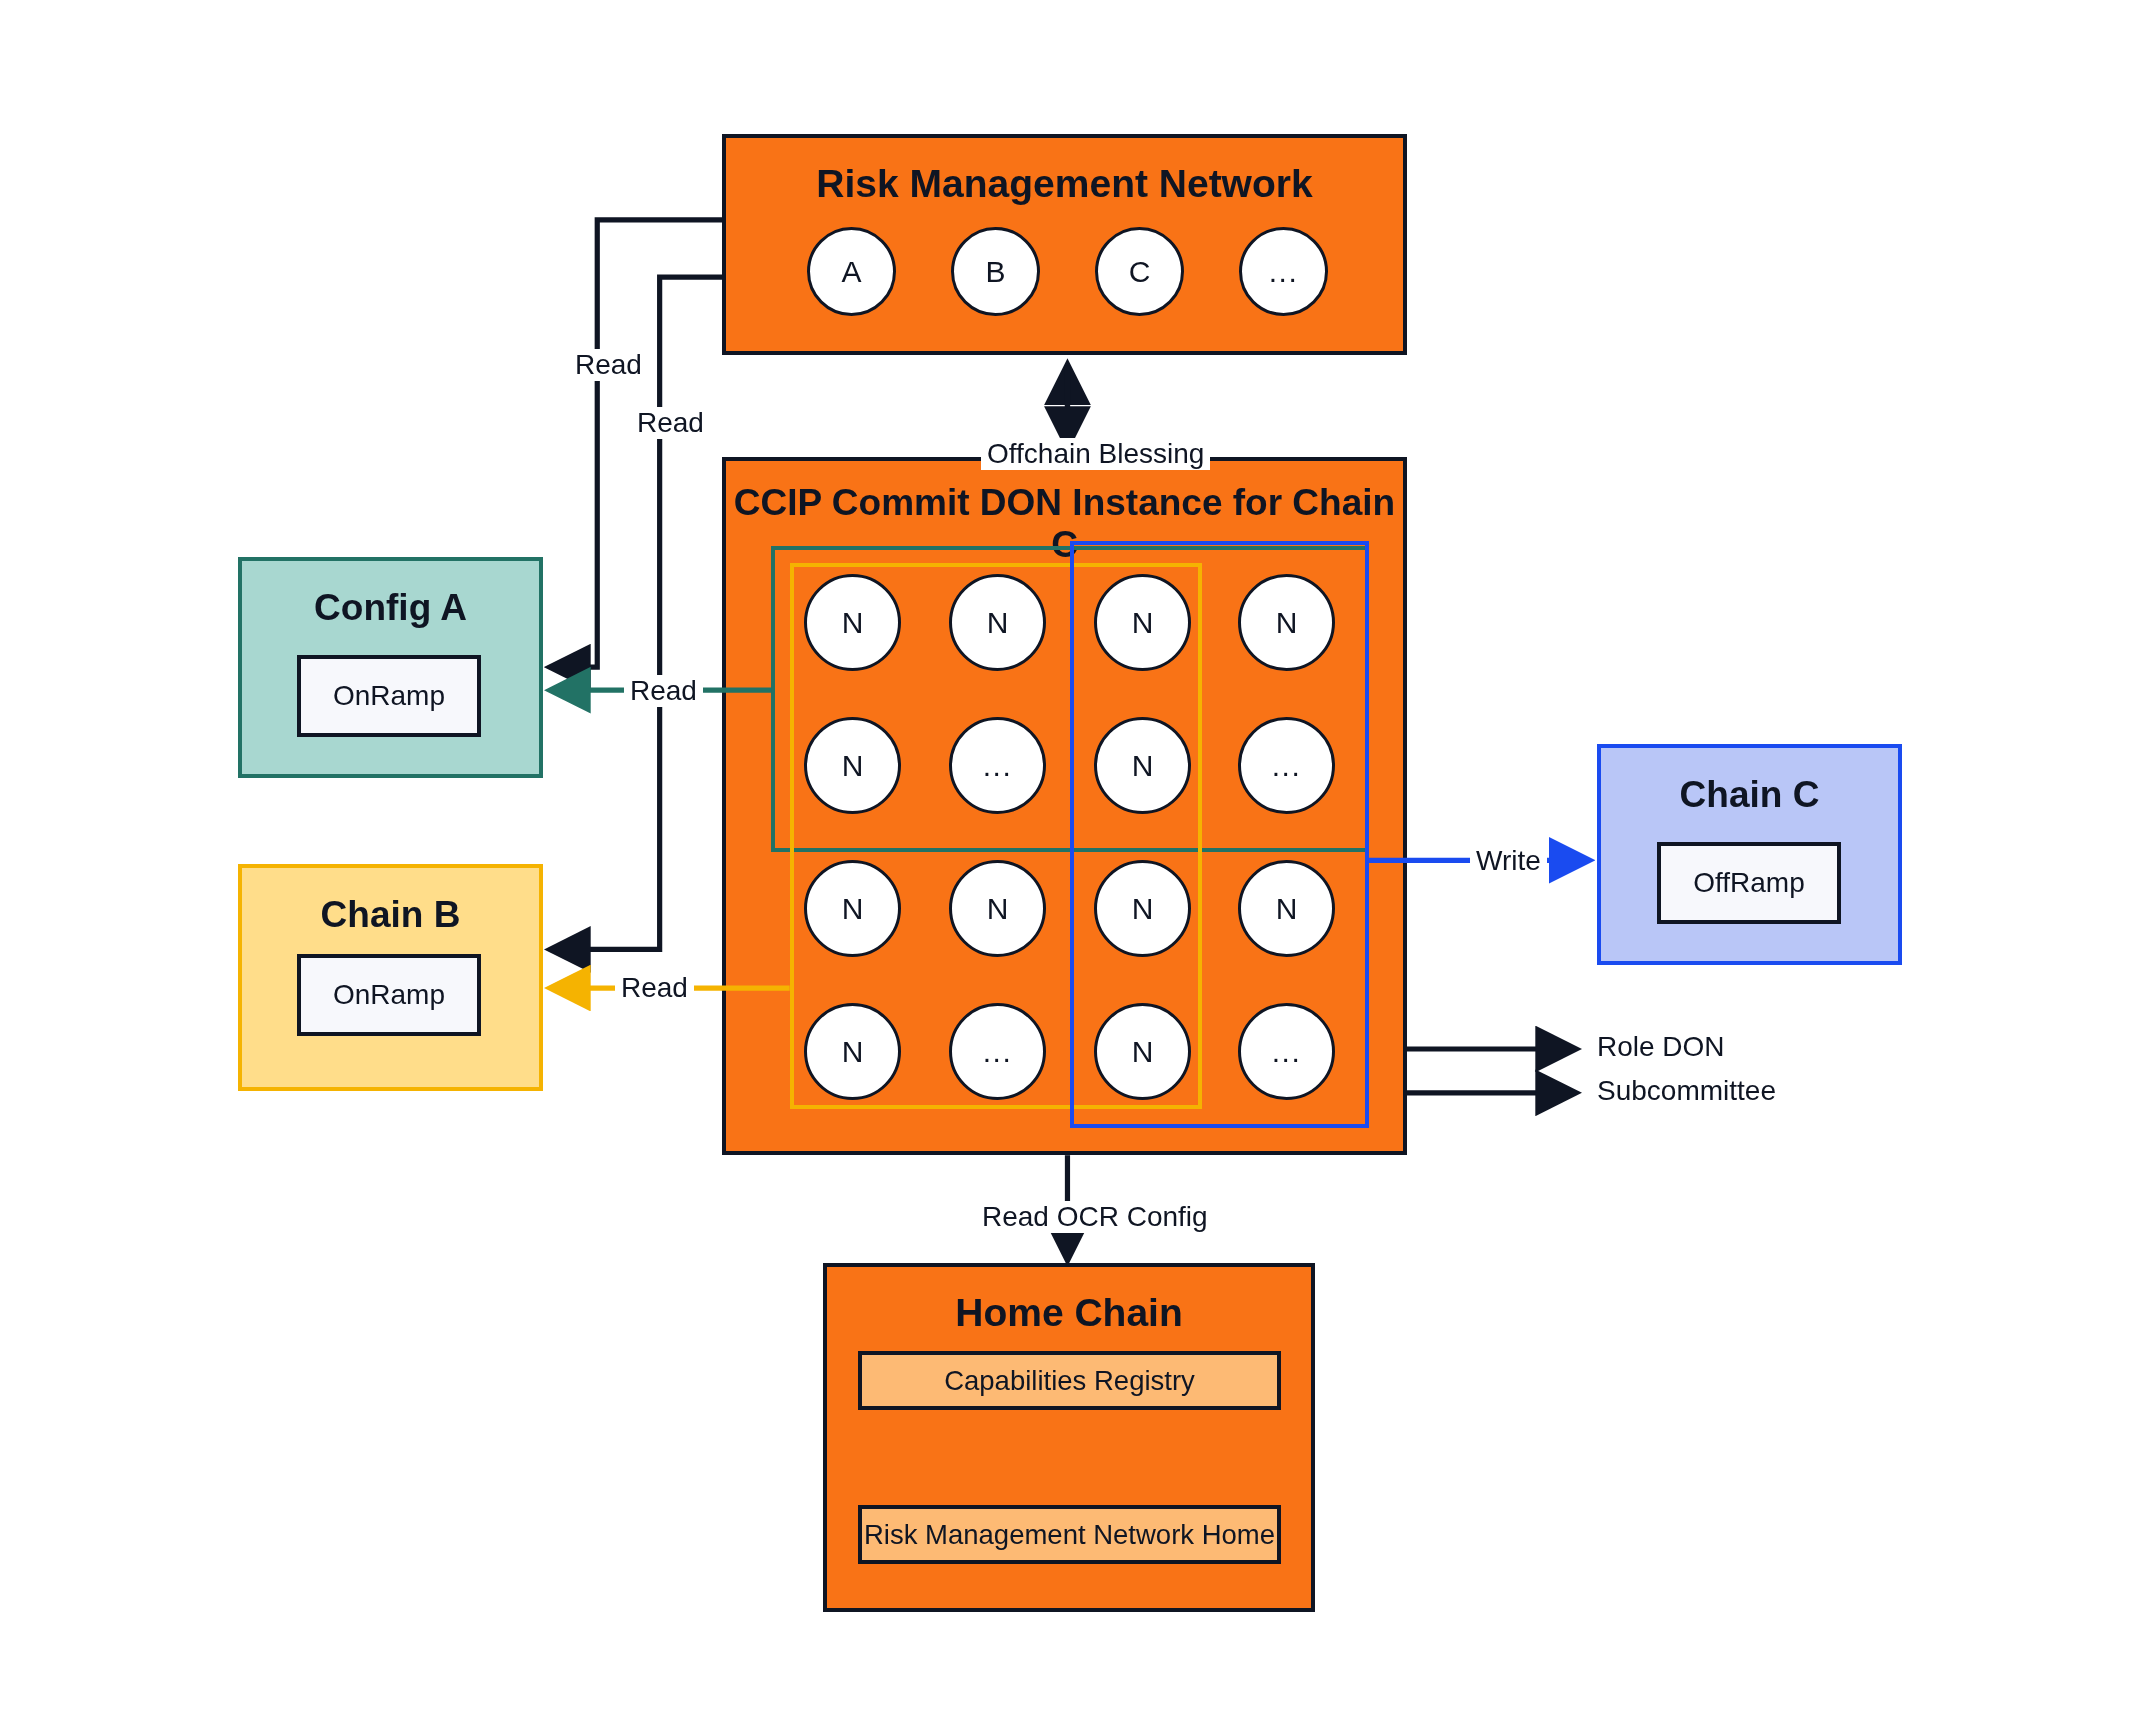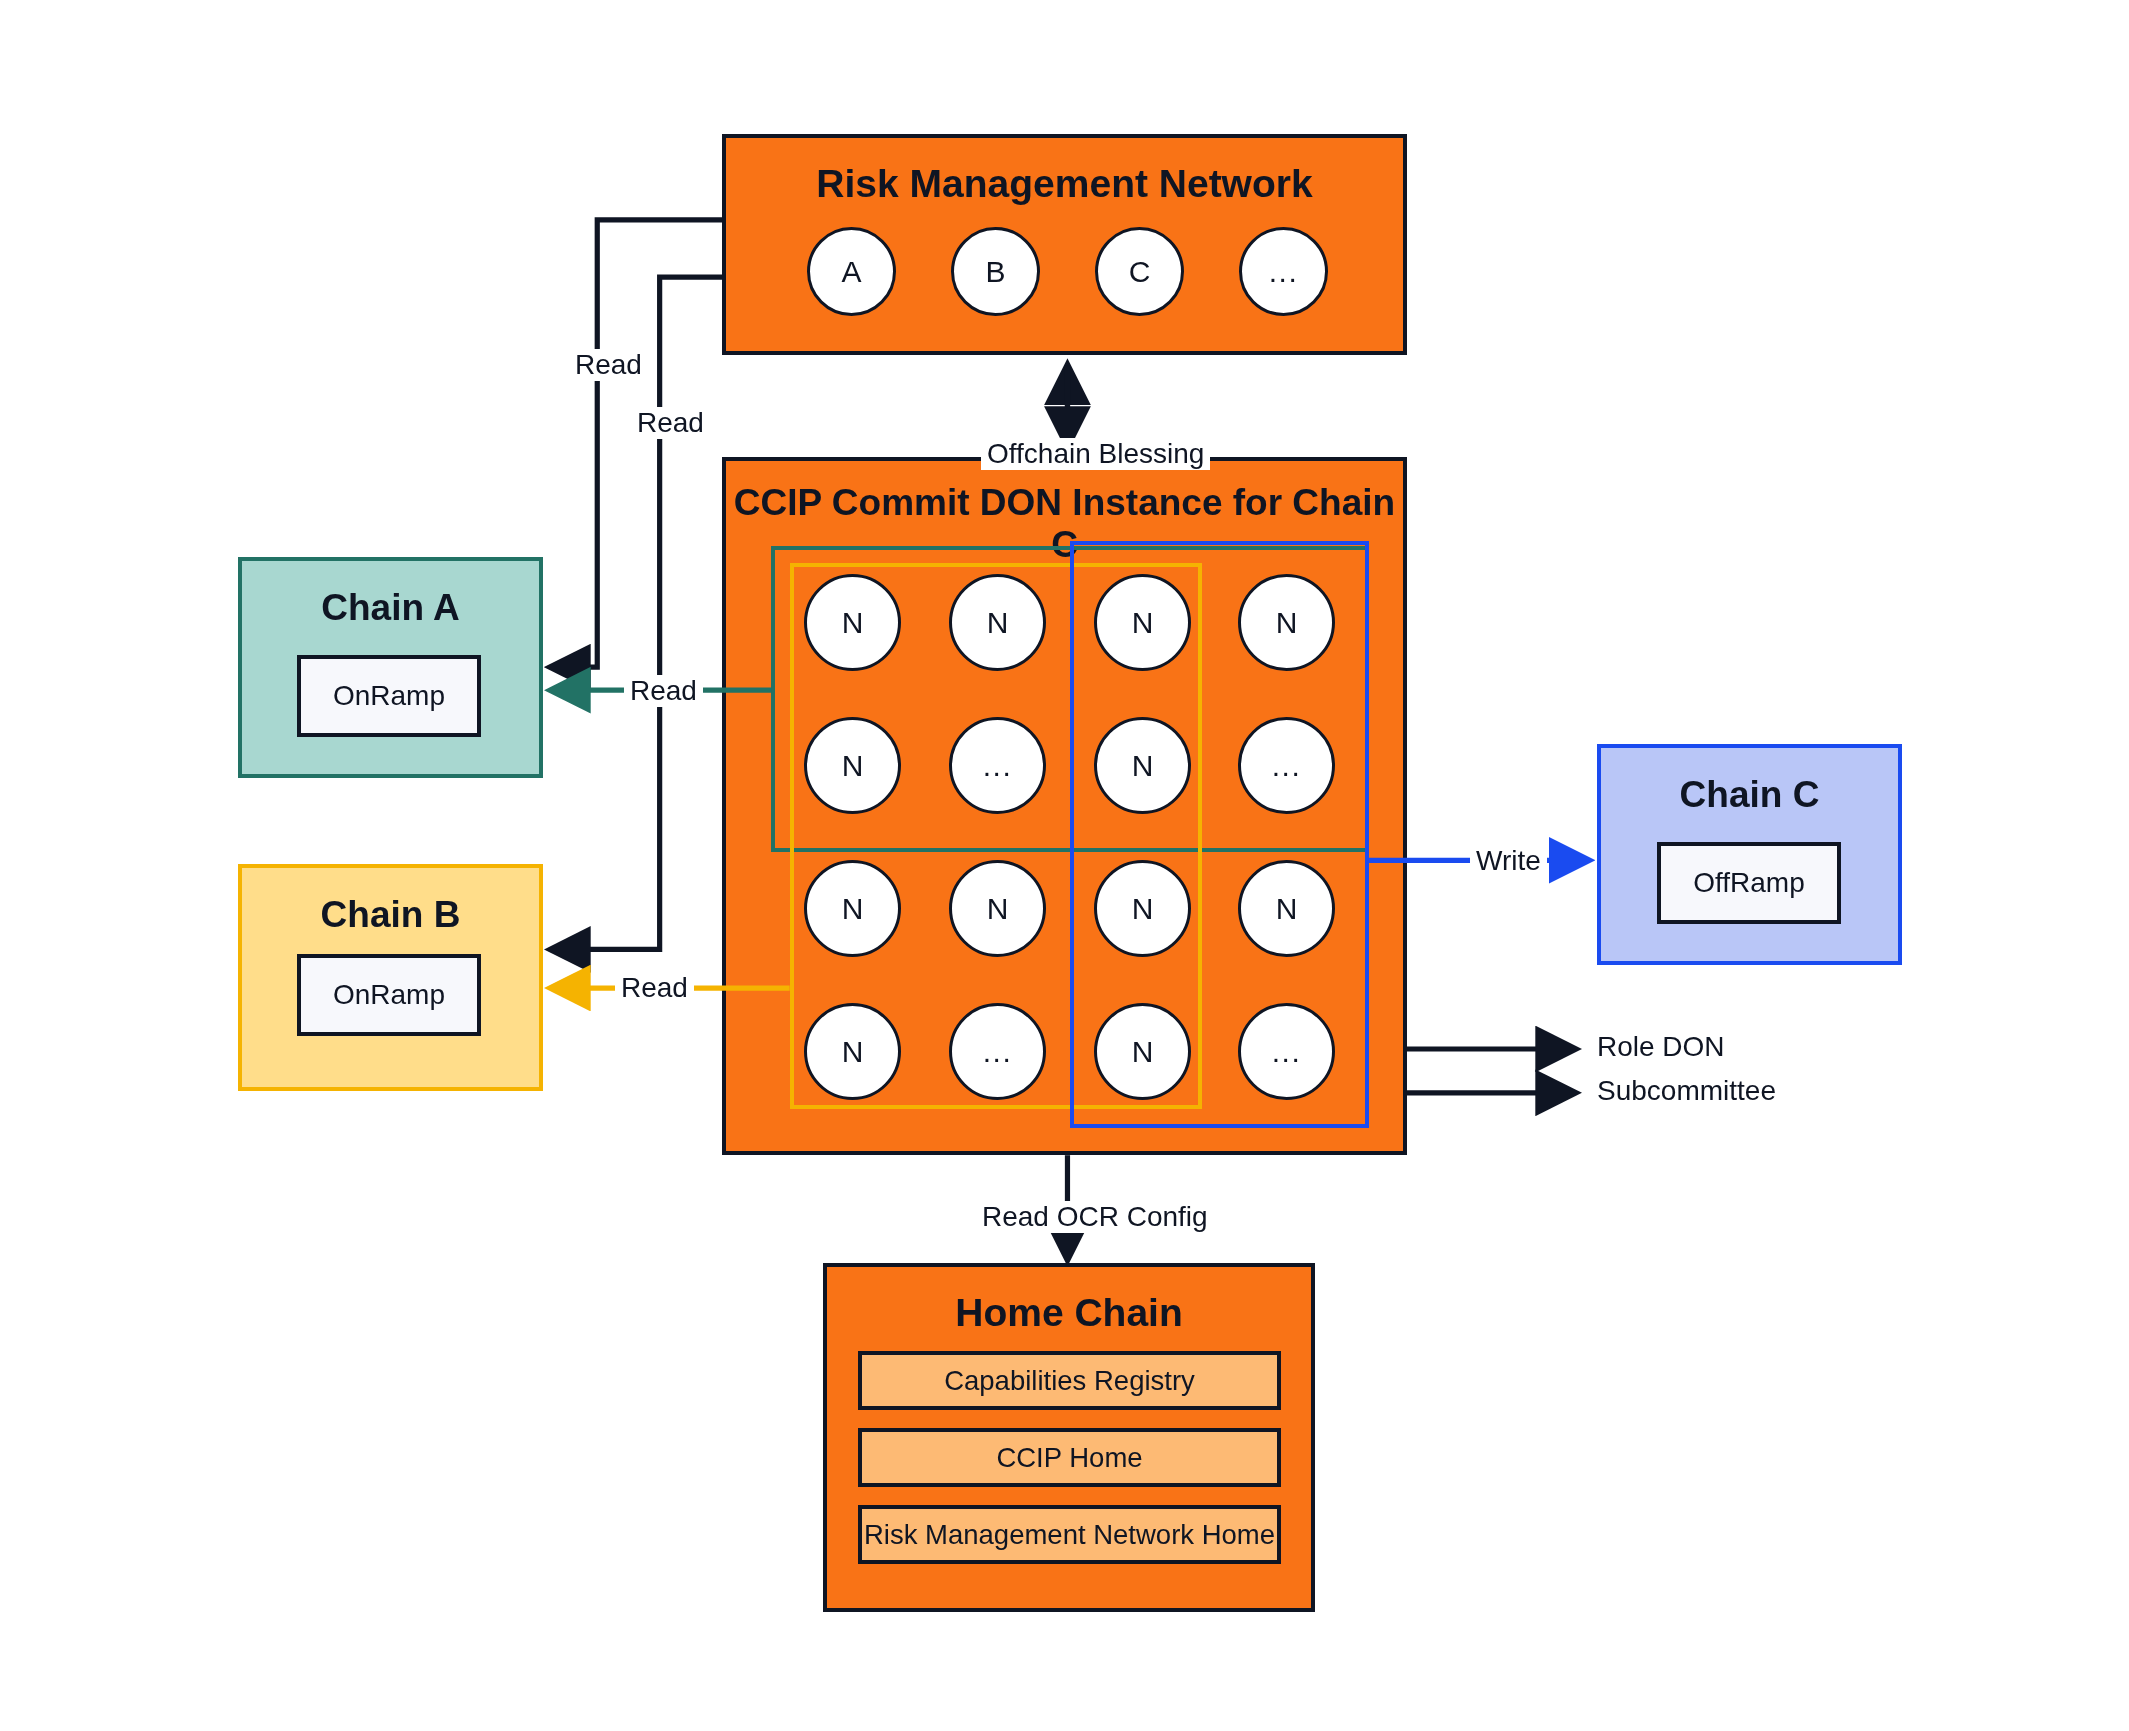--- a/index.html
+++ b/index.html
@@ -105,21 +105,21 @@
       <span>...</span>
     </div>
   <div class="node" style="left:1094px;top:1003px;width:97px;height:97px;">
       <span>N</span>
     </div>
   <div class="node dots" style="left:1238px;top:1003px;width:97px;height:97px;">
       <span>...</span>
     </div>
 
   <div class="chainbox" style="left:238px;top:557px;width:305px;height:221px;background:#a8d7d0;border:4.5px solid #227265;">
-    <div class="chainttl" style="top:26px;">Chain A</div>
+    <div class="chainttl" style="top:26px;">Config A</div>
   </div>
   <div class="ramp" style="left:297px;top:655px;width:184px;height:82px;">
     <span>OnRamp</span>
   </div>
 
   <div class="chainbox" style="left:238px;top:864px;width:305px;height:227px;background:#ffdd8a;border:4.5px solid #f5b301;">
     <div class="chainttl" style="top:26px;">Chain B</div>
   </div>
   <div class="ramp" style="left:297px;top:954px;width:184px;height:82px;">
     <span>OnRamp</span>
@@ -130,23 +130,20 @@
   </div>
   <div class="ramp" style="left:1657px;top:842px;width:184px;height:82px;">
     <span>OffRamp</span>
   </div>
 
   <div class="box plainbox" style="left:823px;top:1263px;width:492px;height:349px;">
     <div class="ttl" style="top:24px;font-size:39px;">Home Chain</div>
   </div>
   <div class="hcrow" style="left:858px;top:1351px;width:423px;height:59px;">
     <span>Capabilities Registry</span>
-  </div>
-  <div class="hcrow" style="left:858px;top:1428px;width:423px;height:59px;">
-    <span>CCIP Home</span>
   </div>
   <div class="hcrow" style="left:858px;top:1505px;width:423px;height:59px;">
     <span>Risk Management Network Home</span>
   </div>
 
   <svg class="ov" viewBox="0 0 2866 2330">
     <defs>
       <marker id="ah-ink" markerWidth="9" markerHeight="9" refX="7.6" refY="4.5" orient="auto" markerUnits="strokeWidth">
         <path d="M0,0 L9,4.5 L0,9 z" fill="#0f1523"></path>
       </marker>

